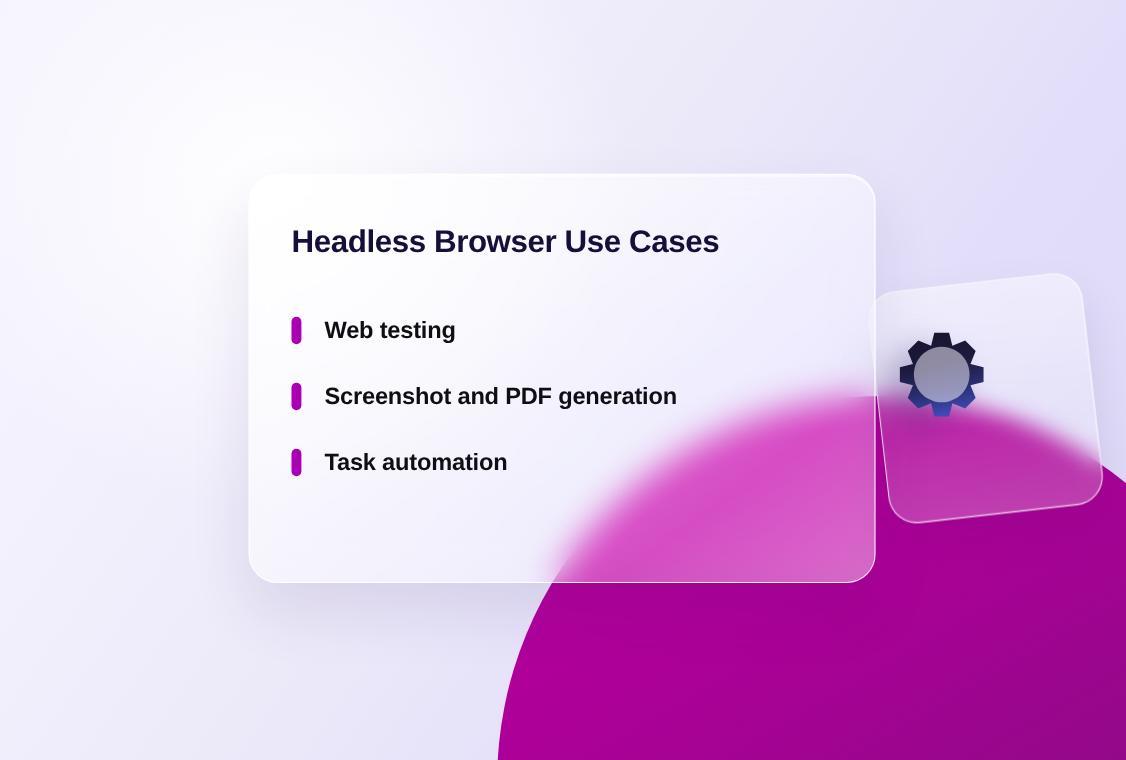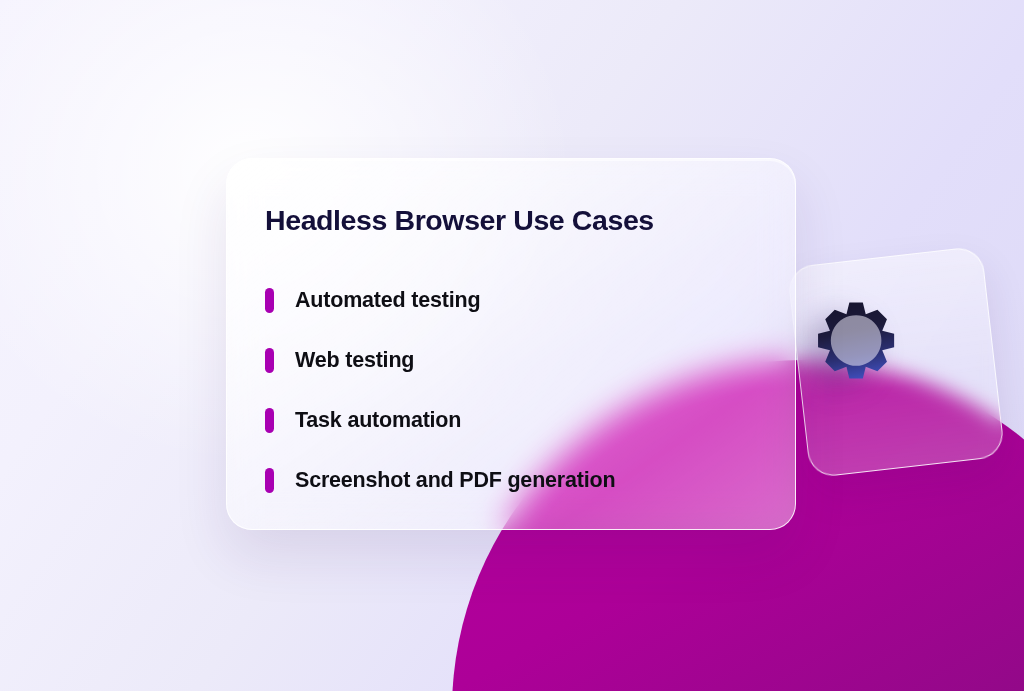--- a/index.html
+++ b/index.html
@@ -188,37 +188,33 @@
     </svg>
   </div>
 
   <div class="glass-card-main">
     <div class="card-inner">
 
       <h1 class="card-title">Headless Browser Use Cases</h1>
 
       <ul class="use-case-list">
 
-        <li class="use-case-item">
-          <span class="bullet-marker"></span>
-          <span class="use-case-label">Automated testing</span>
-        </li>
 
         <li class="use-case-item">
           <span class="bullet-marker"></span>
           <span class="use-case-label">Web testing</span>
         </li>
 
         <li class="use-case-item">
           <span class="bullet-marker"></span>
-          <span class="use-case-label">Task automation</span>
+          <span class="use-case-label">Screenshot and PDF generation</span>
         </li>
 
         <li class="use-case-item">
           <span class="bullet-marker"></span>
-          <span class="use-case-label">Screenshot and PDF generation</span>
+          <span class="use-case-label">Task automation</span>
         </li>
 
       </ul>
     </div>
   </div>
 
 </div>
 
 </body></html>

